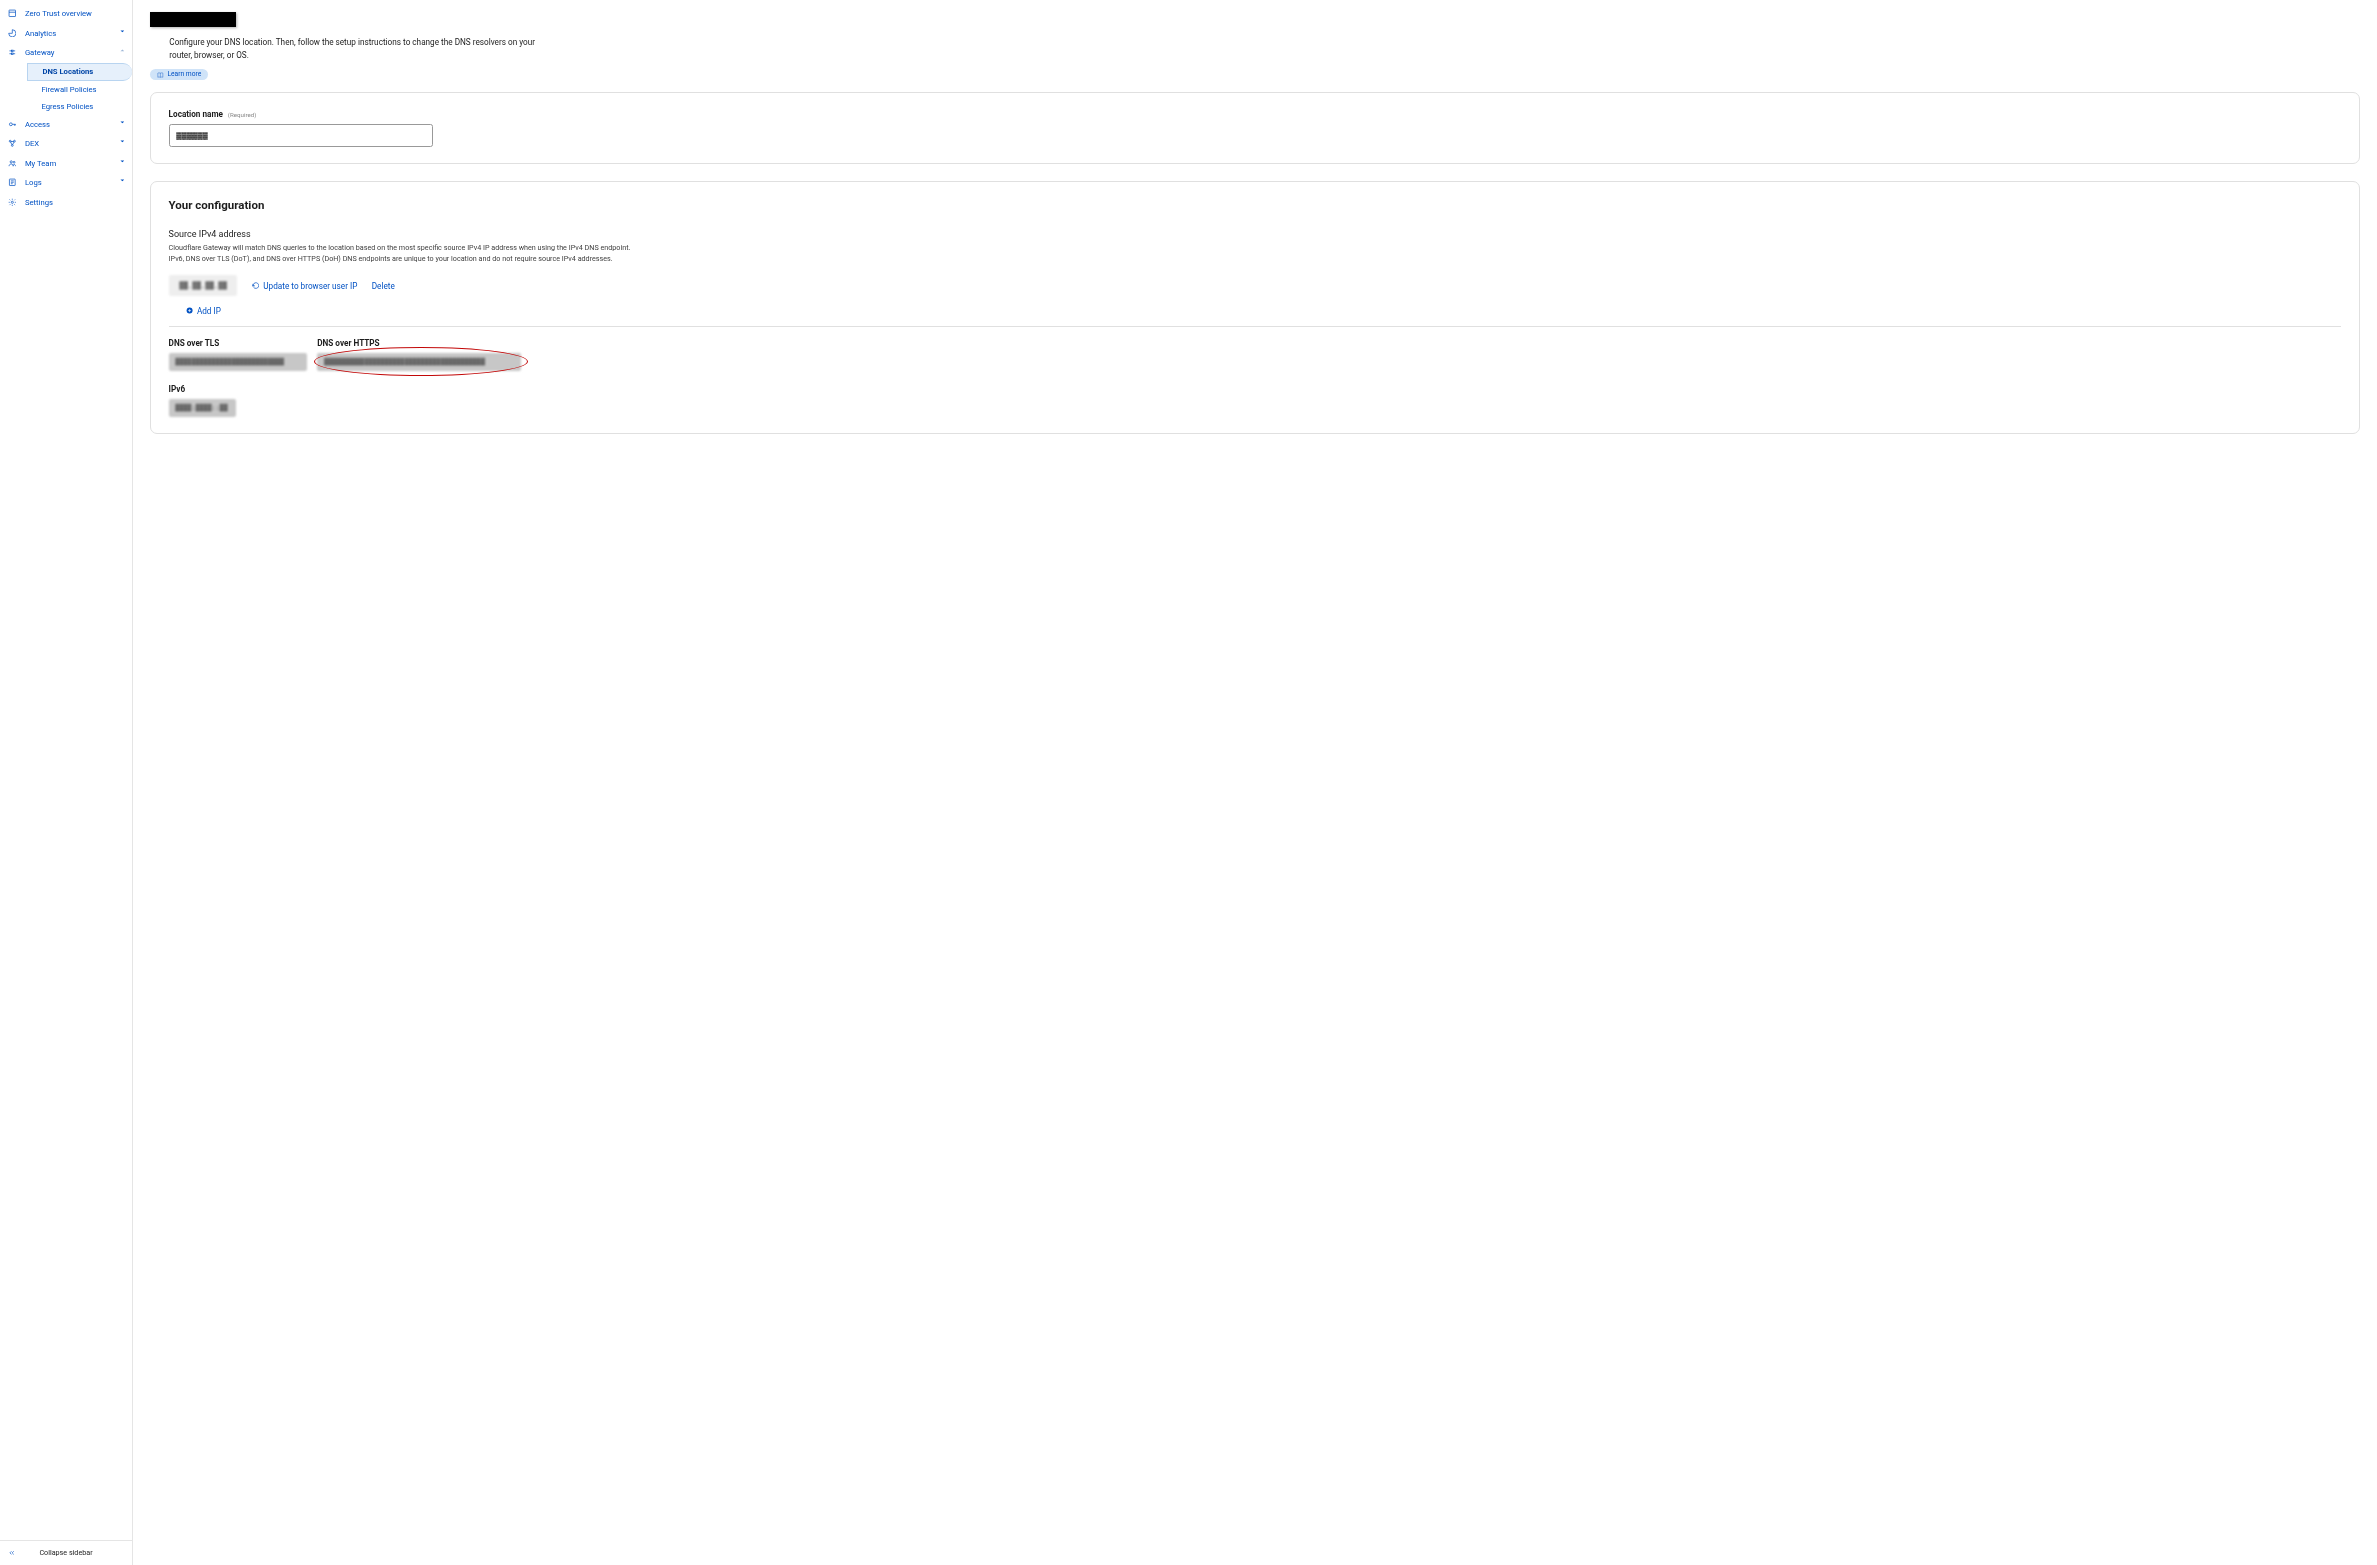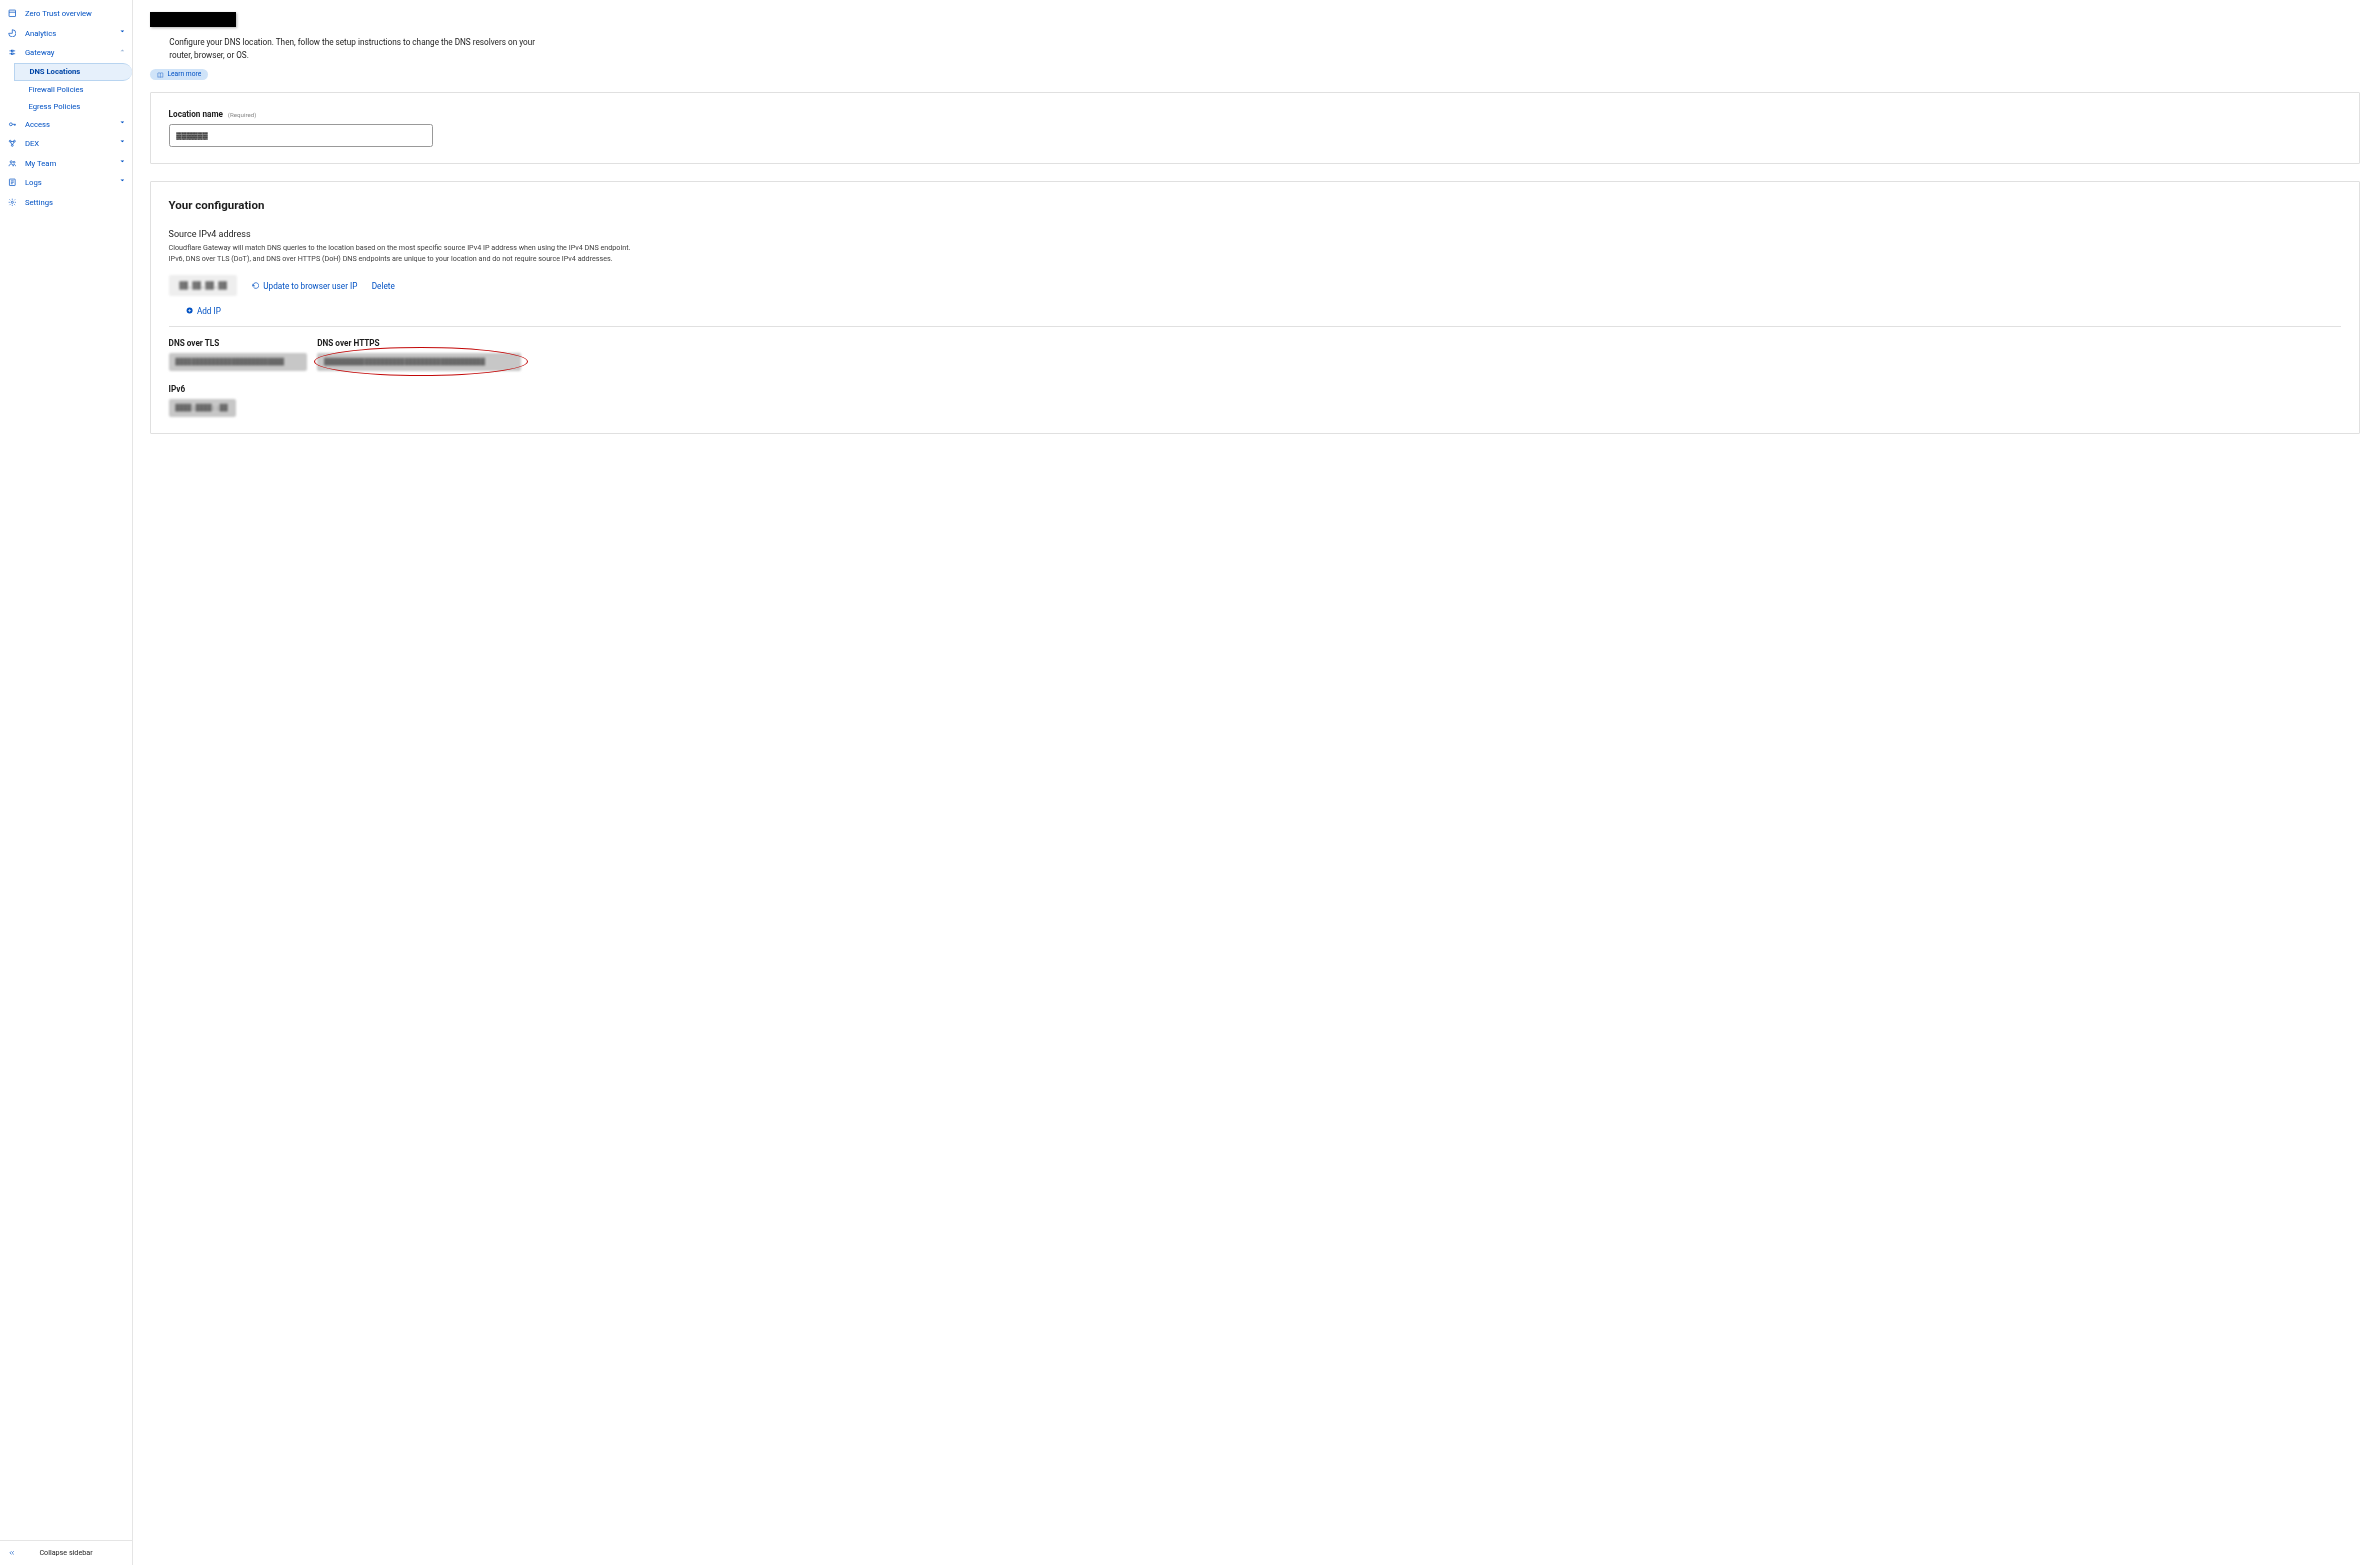--- a/index.html
+++ b/index.html
@@ -4,29 +4,29 @@
   <style>
     * { box-sizing: border-box; margin: 0; padding: 0; }
     body { font-family: -apple-system, BlinkMacSystemFont, 'Segoe UI', Roboto, sans-serif; font-size: 6.7px; color: #1d1d1d; background: #fff; }
     .app { display: flex; height: 100vh; }
     .sidebar { width: 133px; border-right: 0.5px solid #e5e5e5; display: flex; flex-direction: column; position: relative; }
     .sidebar-nav { flex: 1; overflow-y: auto; padding-top: 3.8px; }
     .nav-item { display: flex; align-items: flex-start; padding: 5.3px 7.7px; color: #0051c3; text-decoration: none; font-size: 7.7px; cursor: pointer; gap: 8.6px; }
     .nav-icon { width: 8.6px; height: 8.6px; display: inline-flex; align-items: center; justify-content: center; flex-shrink: 0; }
     .nav-label { flex: 1; }
     .nav-chevron { width: 4.8px; height: 4.8px; display: inline-flex; }
-    .sub-items { padding-left: 14px; }
+    .sub-items { padding-left: 27px; }
     .sub-item { display: block; padding: 3.8px 7.7px 3.8px 14.4px; color: #0051c3; text-decoration: none; font-size: 7.7px; cursor: pointer; border-radius: 0 9.6px 9.6px 0; margin-right: 0; }
     .sub-item.active { background: #e6f0fb; color: #0045a6; font-weight: 700; border: 0.5px solid #b8d4f0; border-right: none; }
     .sidebar-footer { border-top: 0.5px solid #e5e5e5; padding: 7.7px; display: flex; align-items: center; gap: 24px; color: #1d1d1d; font-size: 7.2px; cursor: pointer; }
     .main { flex: 1; padding: 11.5px 17.3px; overflow-y: auto; }
     .redacted-bar { width: 86px; height: 15.4px; background: #000; margin-bottom: 9.6px; box-shadow: 1px 1.4px 2.4px rgba(0,0,0,0.3); }
     .description { font-size: 8.2px; line-height: 1.55; color: #1d1d1d; max-width: 374px; margin-bottom: 6.7px; margin-left: 19px; }
     .learn-more { display: inline-flex; align-items: flex-end; gap: 3.8px; background: #cfe3f8; color: #0051c3; padding: 1.9px 6.7px; border-radius: 6.7px; font-size: 6.7px; cursor: pointer; margin-bottom: 11.5px; }
-    .card { border: 0.5px solid #e0e0e0; border-radius: 1px; padding: 16.3px 17.3px; margin-bottom: 17.3px; background: #fff; }
+    .card { border: 0.5px solid #e0e0e0; border-radius: 7px; padding: 16.3px 17.3px; margin-bottom: 17.3px; background: #fff; }
     .field-label { font-size: 8.2px; font-weight: 700; color: #1d1d1d; display: flex; align-items: baseline; gap: 4.8px; margin-bottom: 4.8px; }
     .required { font-size: 6.2px; font-weight: 400; color: #888; }
     .text-input { width: 264px; max-width: 100%; padding: 5.8px 6.7px; font-size: 7.2px; border: 0.5px solid #999; border-radius: 2.4px; color: #333; }
     .section-title { font-size: 11.5px; font-weight: 700; margin-bottom: 16.3px; color: #1d1d1d; }
     .subsection-title { font-size: 9px; font-weight: 400; margin-bottom: 2.9px; color: #1d1d1d; }
     .subsection-desc { font-size: 7.2px; line-height: 1.55; color: #404040; max-width: 475px; margin-bottom: 11.5px; }
     .ip-row { display: flex; align-items: center; gap: 14.4px; margin-bottom: 9.6px; }
     .ip-chip { background: #eeeeee; color: #555; font-size: 7.2px; padding: 5.8px 10.6px; border-radius: 1.9px; font-family: monospace; filter: blur(1px); }
     .link-btn { display: inline-flex; align-items: center; gap: 3.8px; color: #0051c3; font-size: 8.2px; background: none; border: none; cursor: pointer; font-family: inherit; }
     .add-ip { margin-left: 17.3px; margin-bottom: 10.6px; }

